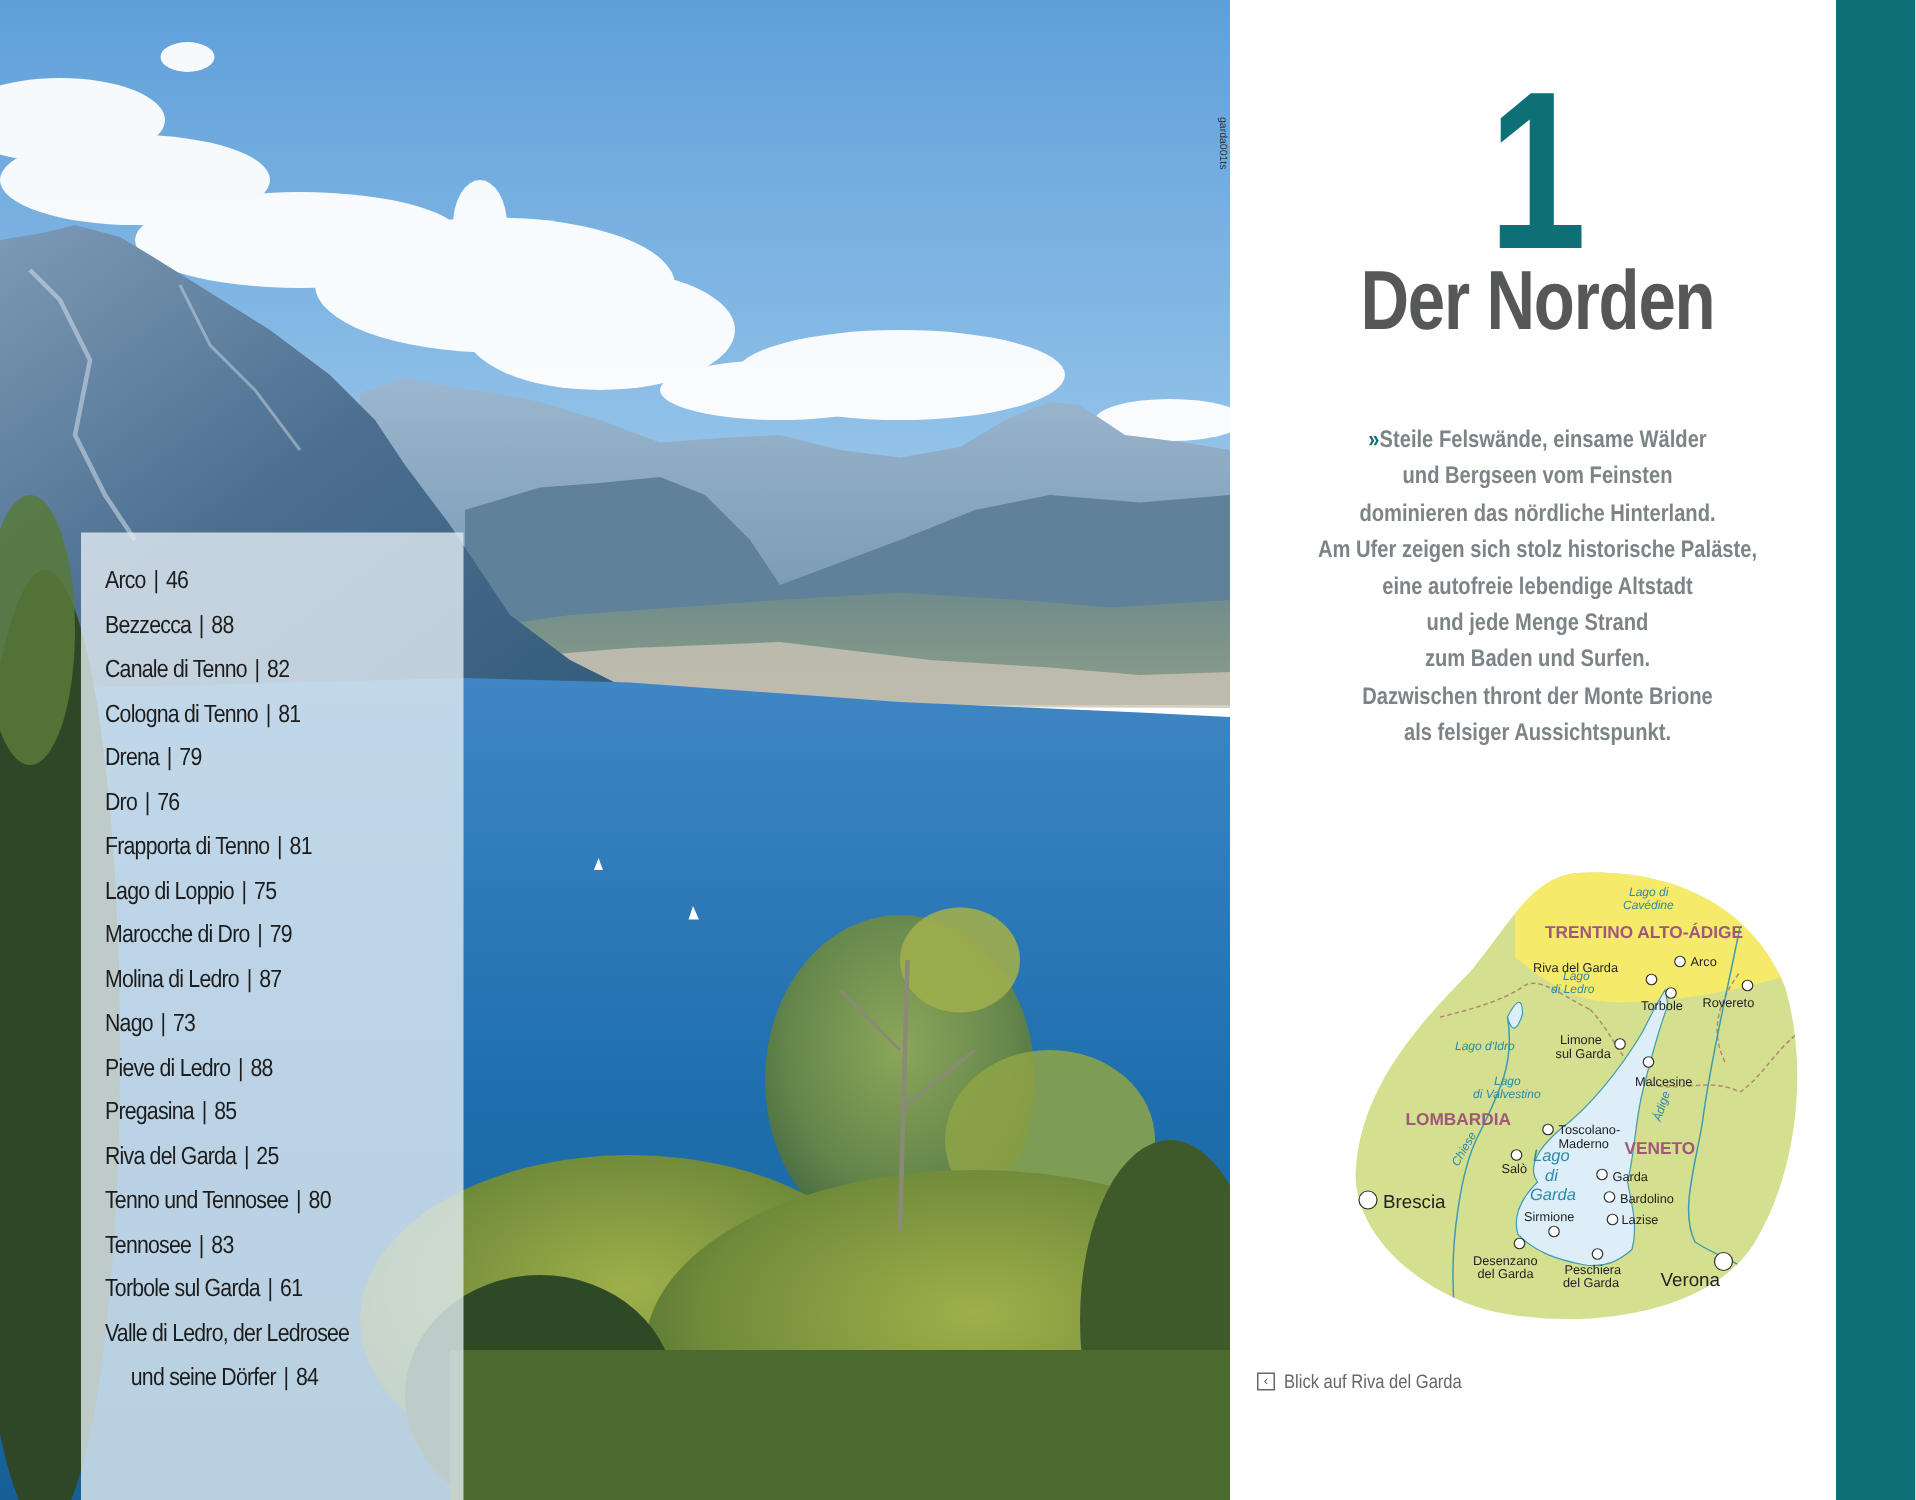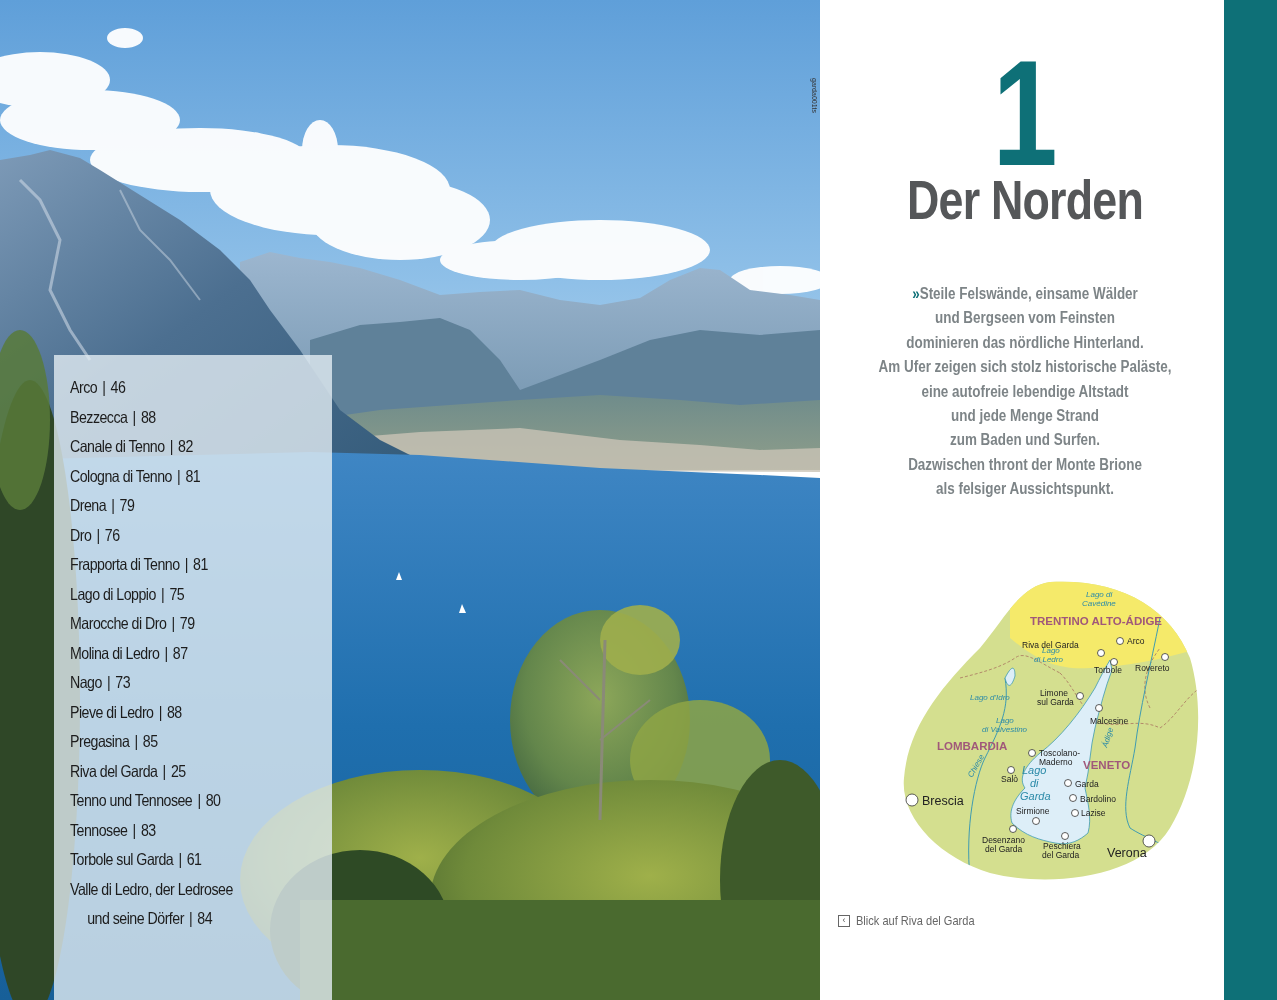--- a/index.html
+++ b/index.html
@@ -6,21 +6,21 @@
   html, body { width: 1277px; height: 1000px; overflow: hidden; background: #ffffff; }
   body { position: relative; font-family: "Liberation Sans", sans-serif; }
 
   
   .photo {
     position: absolute; left: 0; top: 0; width: 820px; height: 1000px; overflow: hidden;
   }
   .photo svg { position: absolute; left: 0; top: 0; }
 
   .index-panel {
-    position: absolute; left: 54px; top: 355px; width: 278px; height: 645px;
+    position: absolute; left: 54px; top: 355px; width: 255px; height: 645px;
     background: rgba(226, 236, 243, 0.80);
   }
   .index-list { position: absolute; left: 16px; top: 20px; list-style: none; }
   .index-item {
     font-family: "Liberation Sans", sans-serif;
     font-size: 16.5px; color: #1c1c1c; height: 29.5px; line-height: 24px;
     letter-spacing: -0.6px; white-space: nowrap; transform: scaleX(0.86); transform-origin: left;
   }
   .index-item .sep { margin: 0 6px; }
   .index-item.cont { padding-left: 20px; }

